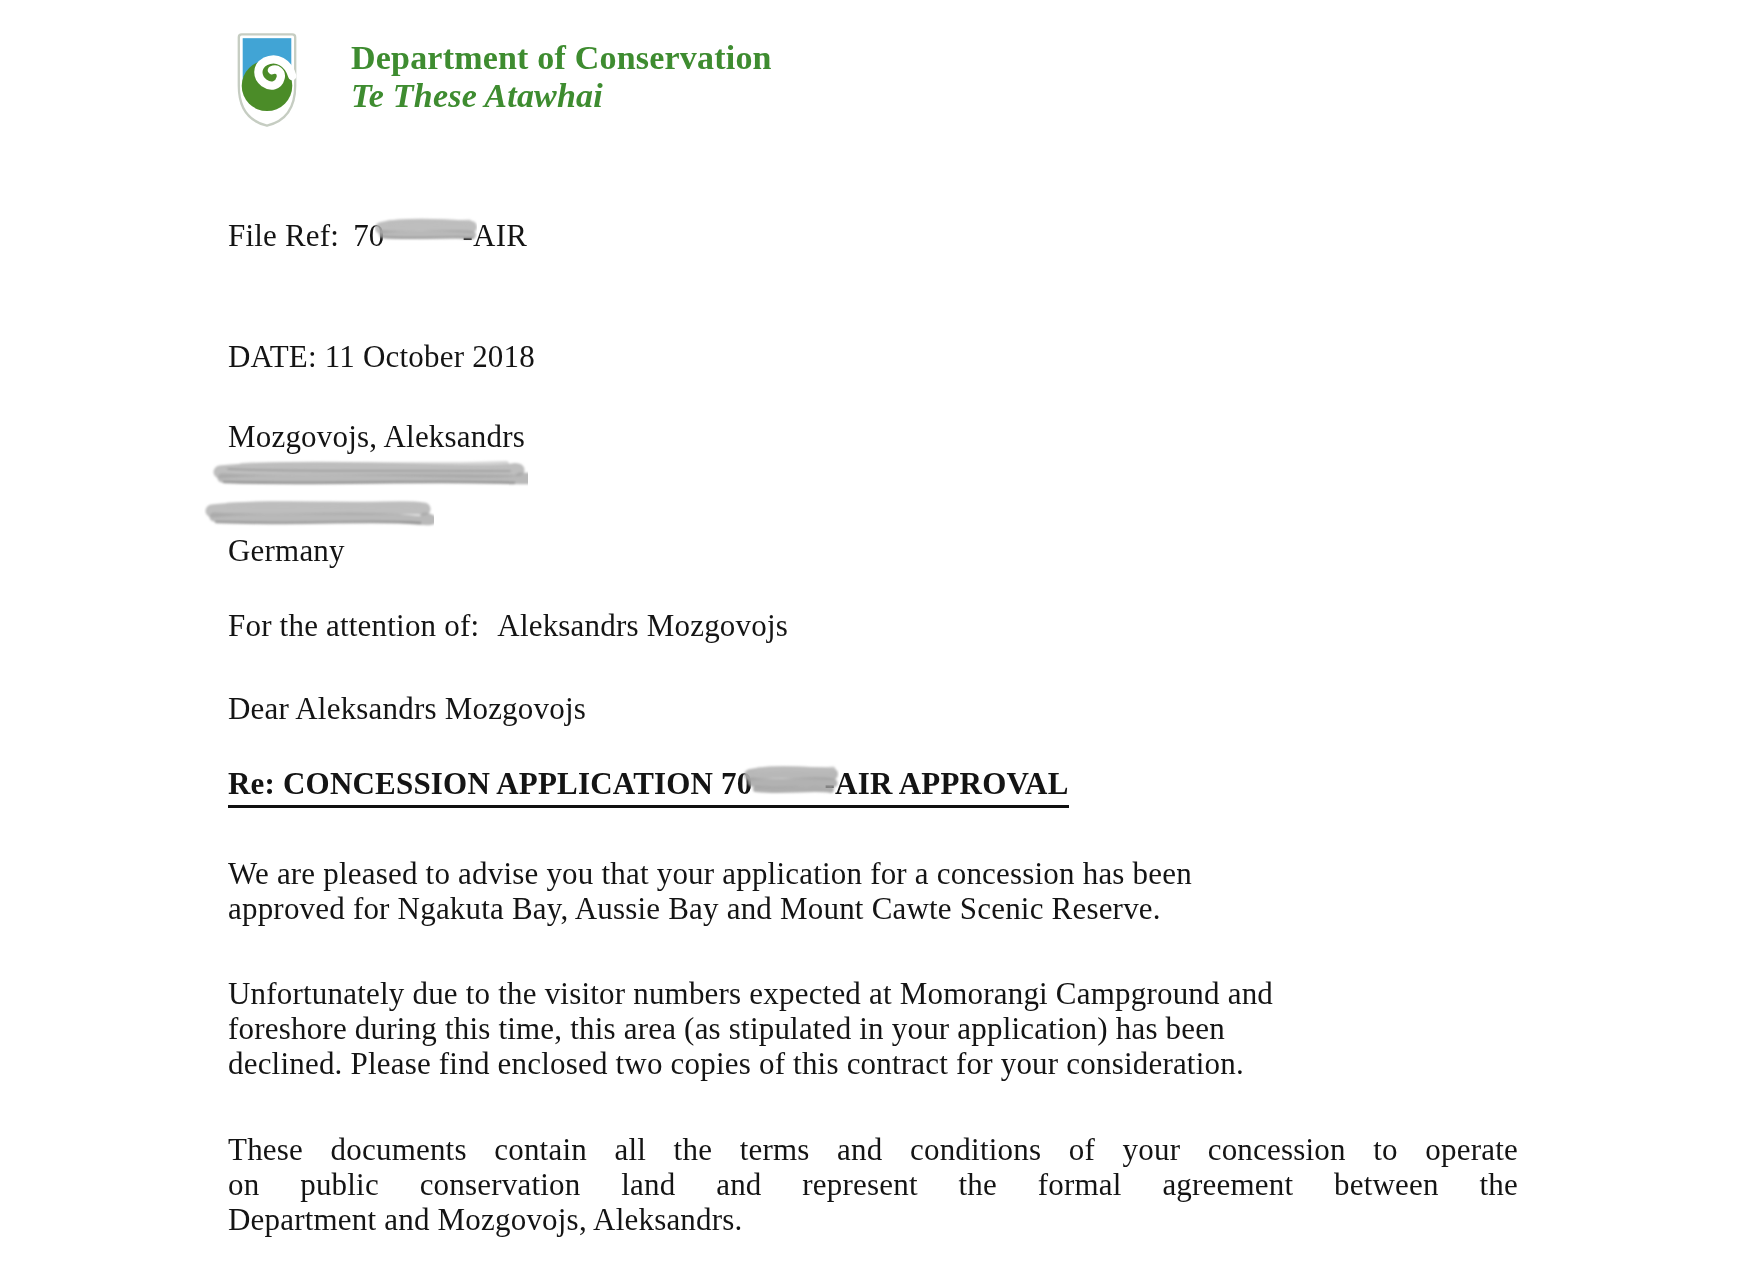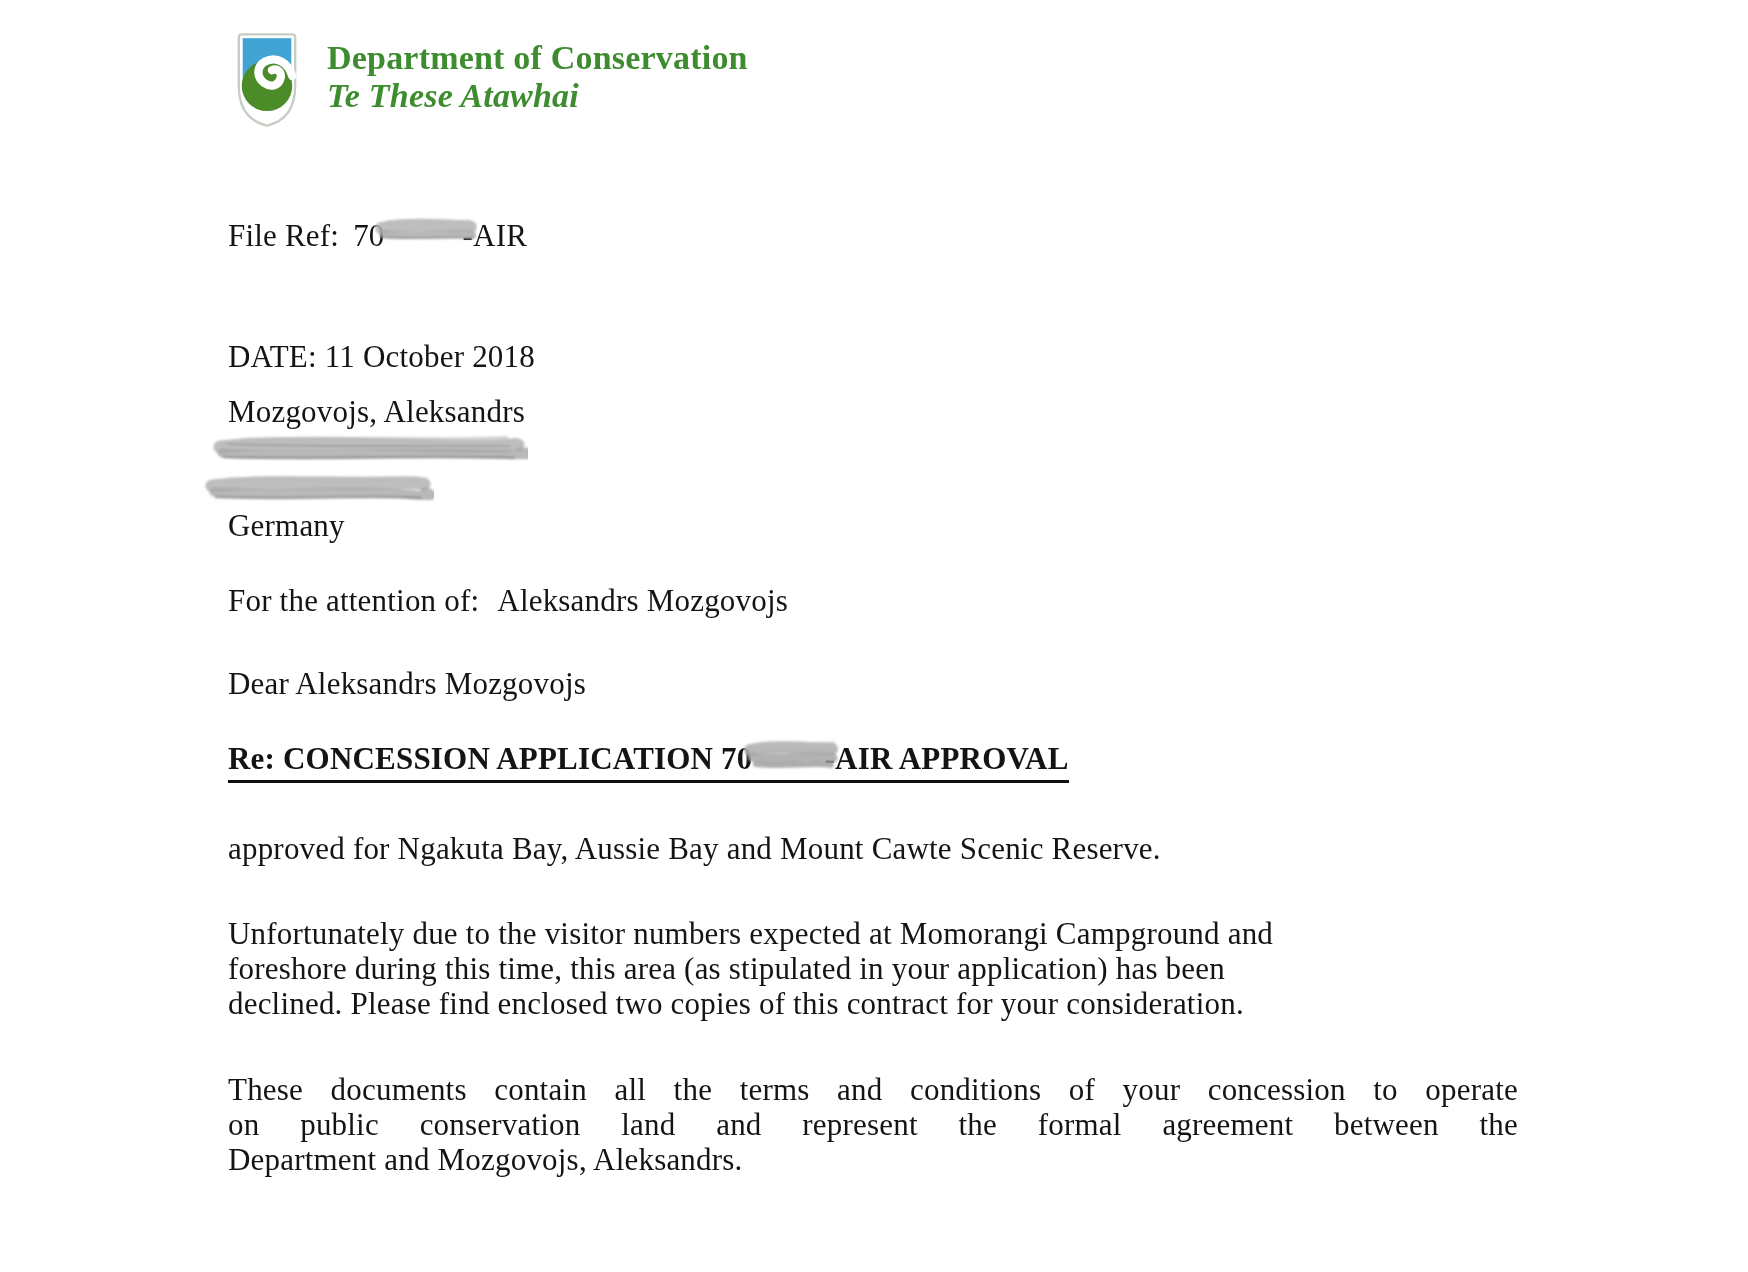--- a/index.html
+++ b/index.html
@@ -7,32 +7,32 @@
     position:relative;
     width:1748px;height:1272px;
     background:#ffffff;
     overflow:hidden;
     font-family:"Liberation Serif", serif;
     color:#141414;
   }
   .content{padding:30px 0 0 228px;width:1300px;}
 
   
-  .masthead{display:flex;align-items:flex-start;gap:25px;margin-left:4px;}
+  .masthead{display:flex;align-items:flex-start;gap:49px;margin-left:4px;}
   .logo-svg{width:70px;height:99px;display:block;}
   .org-block{margin-top:9px;line-height:1.12;}
   .org-name{font-size:34px;font-weight:bold;color:#3e8c30;letter-spacing:0.2px;}
   .org-name-maori{font-size:34px;font-weight:bold;font-style:italic;color:#3e8c30;letter-spacing:0.2px;}
 
   
   .tl{font-size:31px;line-height:35px;letter-spacing:0.2px;}
   .file-ref{margin-top:86px;}
   .fr-num{margin-left:14px;}
   .date-line{margin-top:86px;}
-  .recipient-name{margin-top:20px;}
+  .recipient-name{margin-top:45px;}
   .country{margin-top:2px;}
   .attention{margin-top:40px;}
   .attention-name{margin-left:18px;margin-top:36px;}
   .salutation{margin-top:48px;}
   .subject{margin-top:37px;}
   .subject-text{
     display:inline-block;
     font-weight:bold;
     border-bottom:3px solid #101010;
     padding-bottom:4px;
@@ -129,20 +129,21 @@
             <g filter="url(#smear-blur)" fill="none" stroke-linecap="round">
               <path d="M7,14 C30,9 65,12 89,13" stroke="#b0b0b0" stroke-width="12" opacity="0.9"></path>
               <path d="M9,21 C35,25 70,18 90,22" stroke="#a5a5a5" stroke-width="9" opacity="0.85"></path>
               <path d="M13,28 C40,31 72,26 88,29" stroke="#9a9a9a" stroke-width="6" opacity="0.8"></path>
               <path d="M15,9 C45,6 72,10 90,8" stroke="#bdbdbd" stroke-width="5" opacity="0.7"></path>
             </g>
           </svg></span><span>-AIR APPROVAL</span></span>
     </div>
 
     <div class="para p1">
+        <div class="tline">We are pleased to advise you that your application for a concession has been</div>
         <div class="tline">approved for Ngakuta Bay, Aussie Bay and Mount Cawte Scenic Reserve.</div>
       </div>
     <div class="para p2">
         <div class="tline">Unfortunately due to the visitor numbers expected at Momorangi Campground and</div>
         <div class="tline">foreshore during this time, this area (as stipulated in your application) has been</div>
         <div class="tline">declined. Please find enclosed two copies of this contract for your consideration.</div>
       </div>
     <div class="para p3 justified">
         <div class="tline">These documents contain all the terms and conditions of your concession to operate</div>
         <div class="tline">on public conservation land and represent the formal agreement between the</div>

